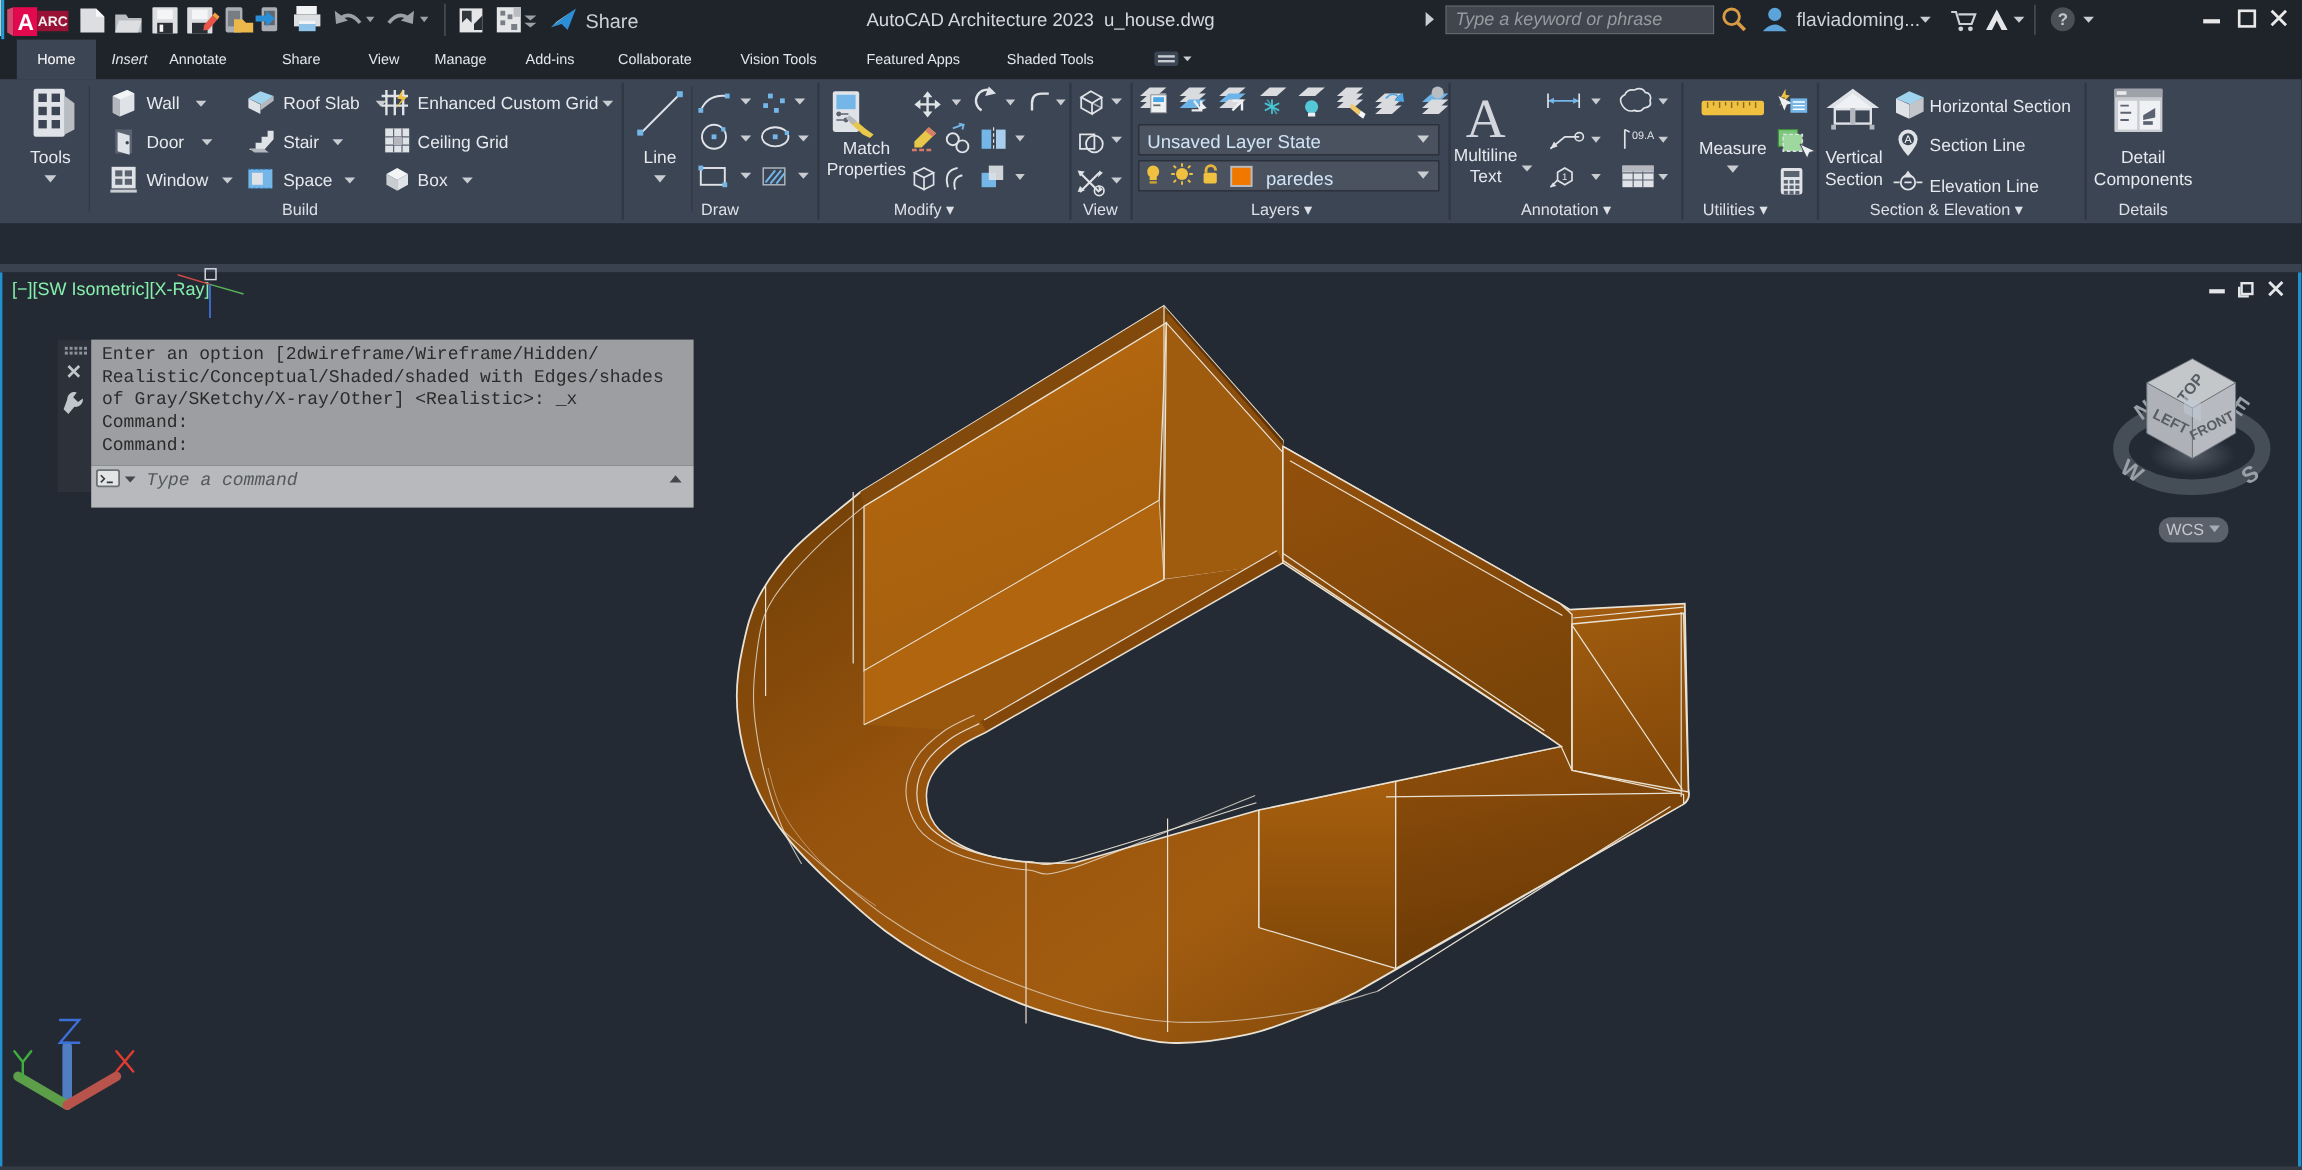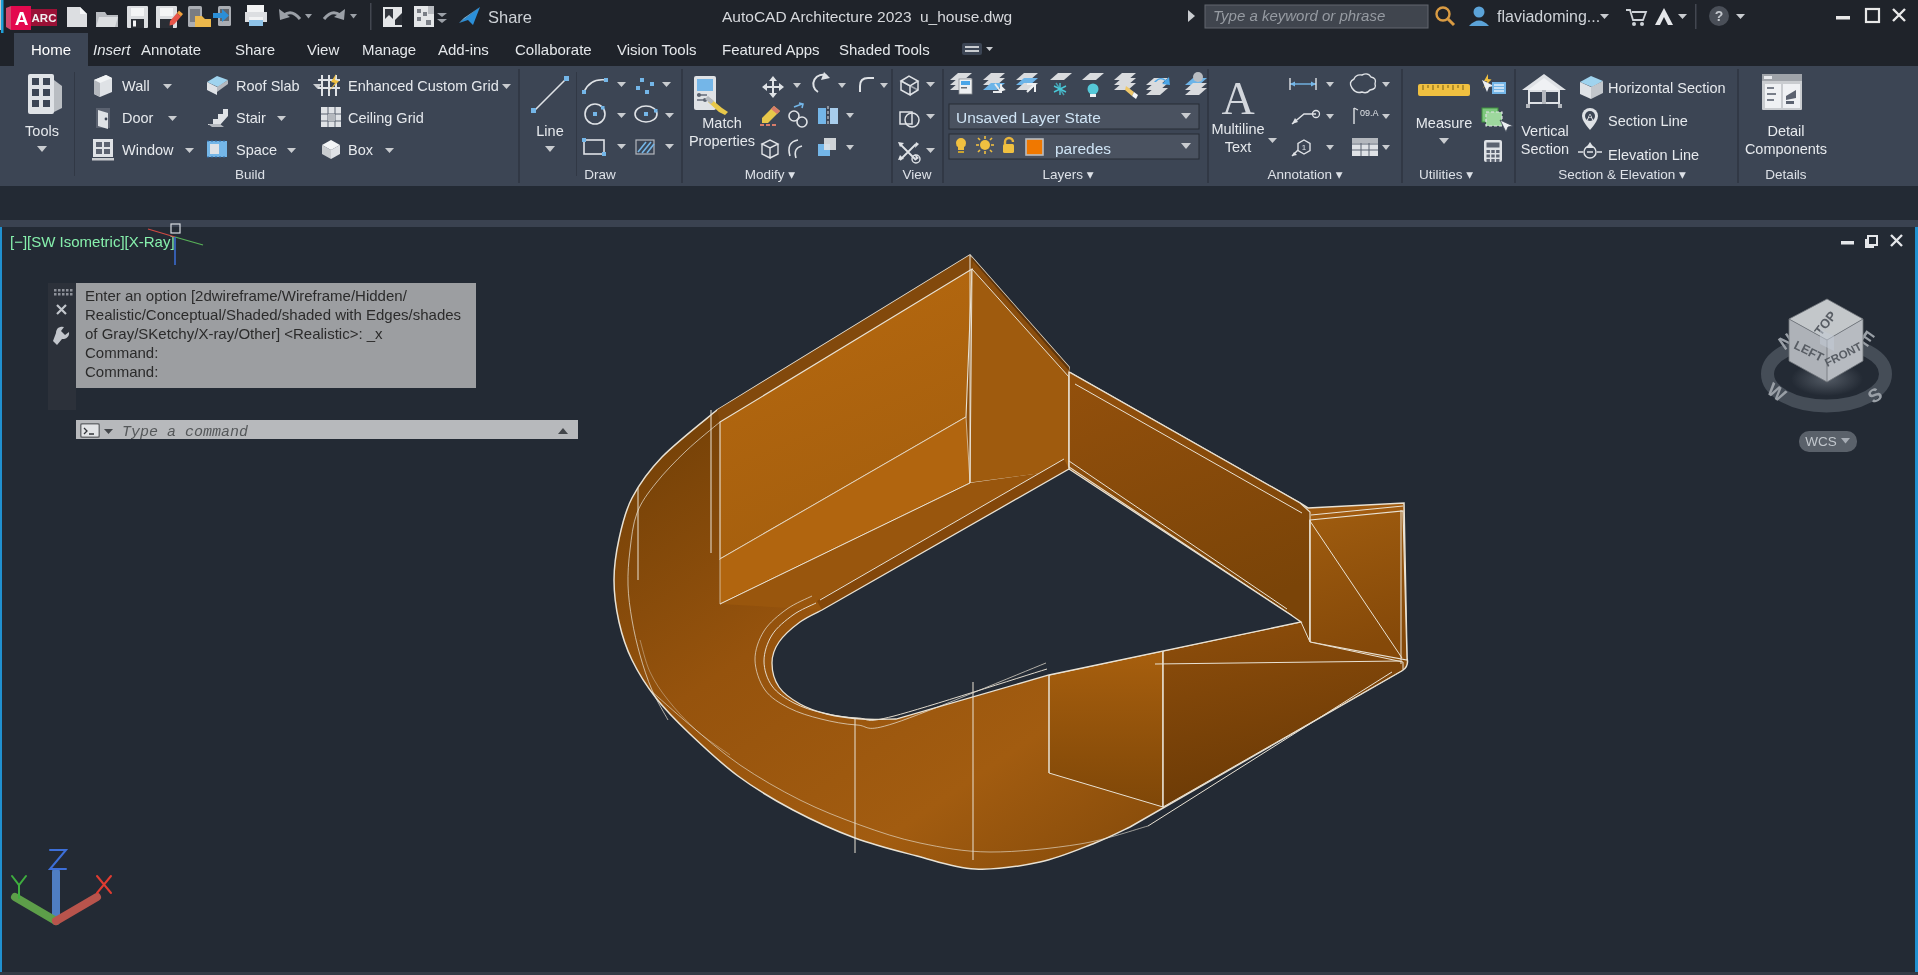--- a/index.html
+++ b/index.html
@@ -2,35 +2,35 @@
 <html><head>
 <meta charset="utf-8">
 <style>
 * { margin:0; padding:0; box-sizing:border-box; }
 html,body { width:1918px; height:975px; overflow:hidden; background:#232a34; font-family:"Liberation Sans", sans-serif; }
 #app { position:relative; width:1918px; height:975px; }
 
 #titlebar { position:absolute; left:0; top:0; width:1918px; height:33px; background:#1f232a; }
 
 #tabrow { position:absolute; left:0; top:33px; width:1918px; height:33px; background:#1f232a; }
-.rtab { position:absolute; top:0; height:33px; line-height:33px; color:#e4e7ea; font-size:15px; padding:0 17px; }
+.rtab { position:absolute; top:0; height:33px; line-height:33px; color:#e4e7ea; font-size:12px; padding:0 17px; }
 .rtab.active { background:#3c4554; color:#fff; }
 
 #ribbon { position:absolute; left:0; top:66px; width:1918px; height:120px; background:#3c4554; }
 
 #filetabs { position:absolute; left:0; top:186px; width:1918px; height:34px; background:#1e222a; }
 #strip { position:absolute; left:0; top:220px; width:1918px; height:7px; background:#3a4250; }
 
 #canvas { position:absolute; left:0; top:227px; width:1918px; height:748px; background:#232a34; }
 #canvas .bord { position:absolute; background:#2090cf; }
 
 #cmdwin { position:absolute; left:48px; top:56px; width:530px; height:127px; }
 #cmdstrip { position:absolute; left:0; top:0; width:28px; height:127px; background:#2c313a; }
-#cmdmain { position:absolute; left:28px; top:0; width:400px; height:105px; background:#9c9ea1; color:#2b2b2b; font-family:Liberation Sans, sans-serif; font-size:15px; line-height:19px; padding:3px 0 0 9px; white-space:pre; }
-#cmdinput { position:absolute; left:28px; top:105px; width:502px; height:19px; background:#b7b9bc; color:#55585a; font-size:15px;margin-top:32px; }
+#cmdmain { position:absolute; left:28px; top:0; width:502px; height:105px; background:#9c9ea1; color:#2b2b2b; font-family:Liberation Mono, monospace; font-size:15px; line-height:19px; padding:3px 0 0 9px; white-space:pre; }
+#cmdinput { position:absolute; left:28px; top:105px; width:502px; height:35px; background:#b7b9bc; color:#55585a; font-size:15px; }
 #vplabel { position:absolute; left:10px; top:6px; color:#86efac; font-size:15px; }
 </style>
 </head>
 <body>
 <div id="app">
   <div id="titlebar">
     <svg width="1918" height="33" style="position:absolute;left:0;top:0;" font-family="Liberation Sans, sans-serif">
       <rect x="0" y="0" width="1" height="30" fill="#c8cacd"></rect>
       <rect x="1" y="0" width="2.5" height="33" fill="#1f9fd8"></rect>
 

